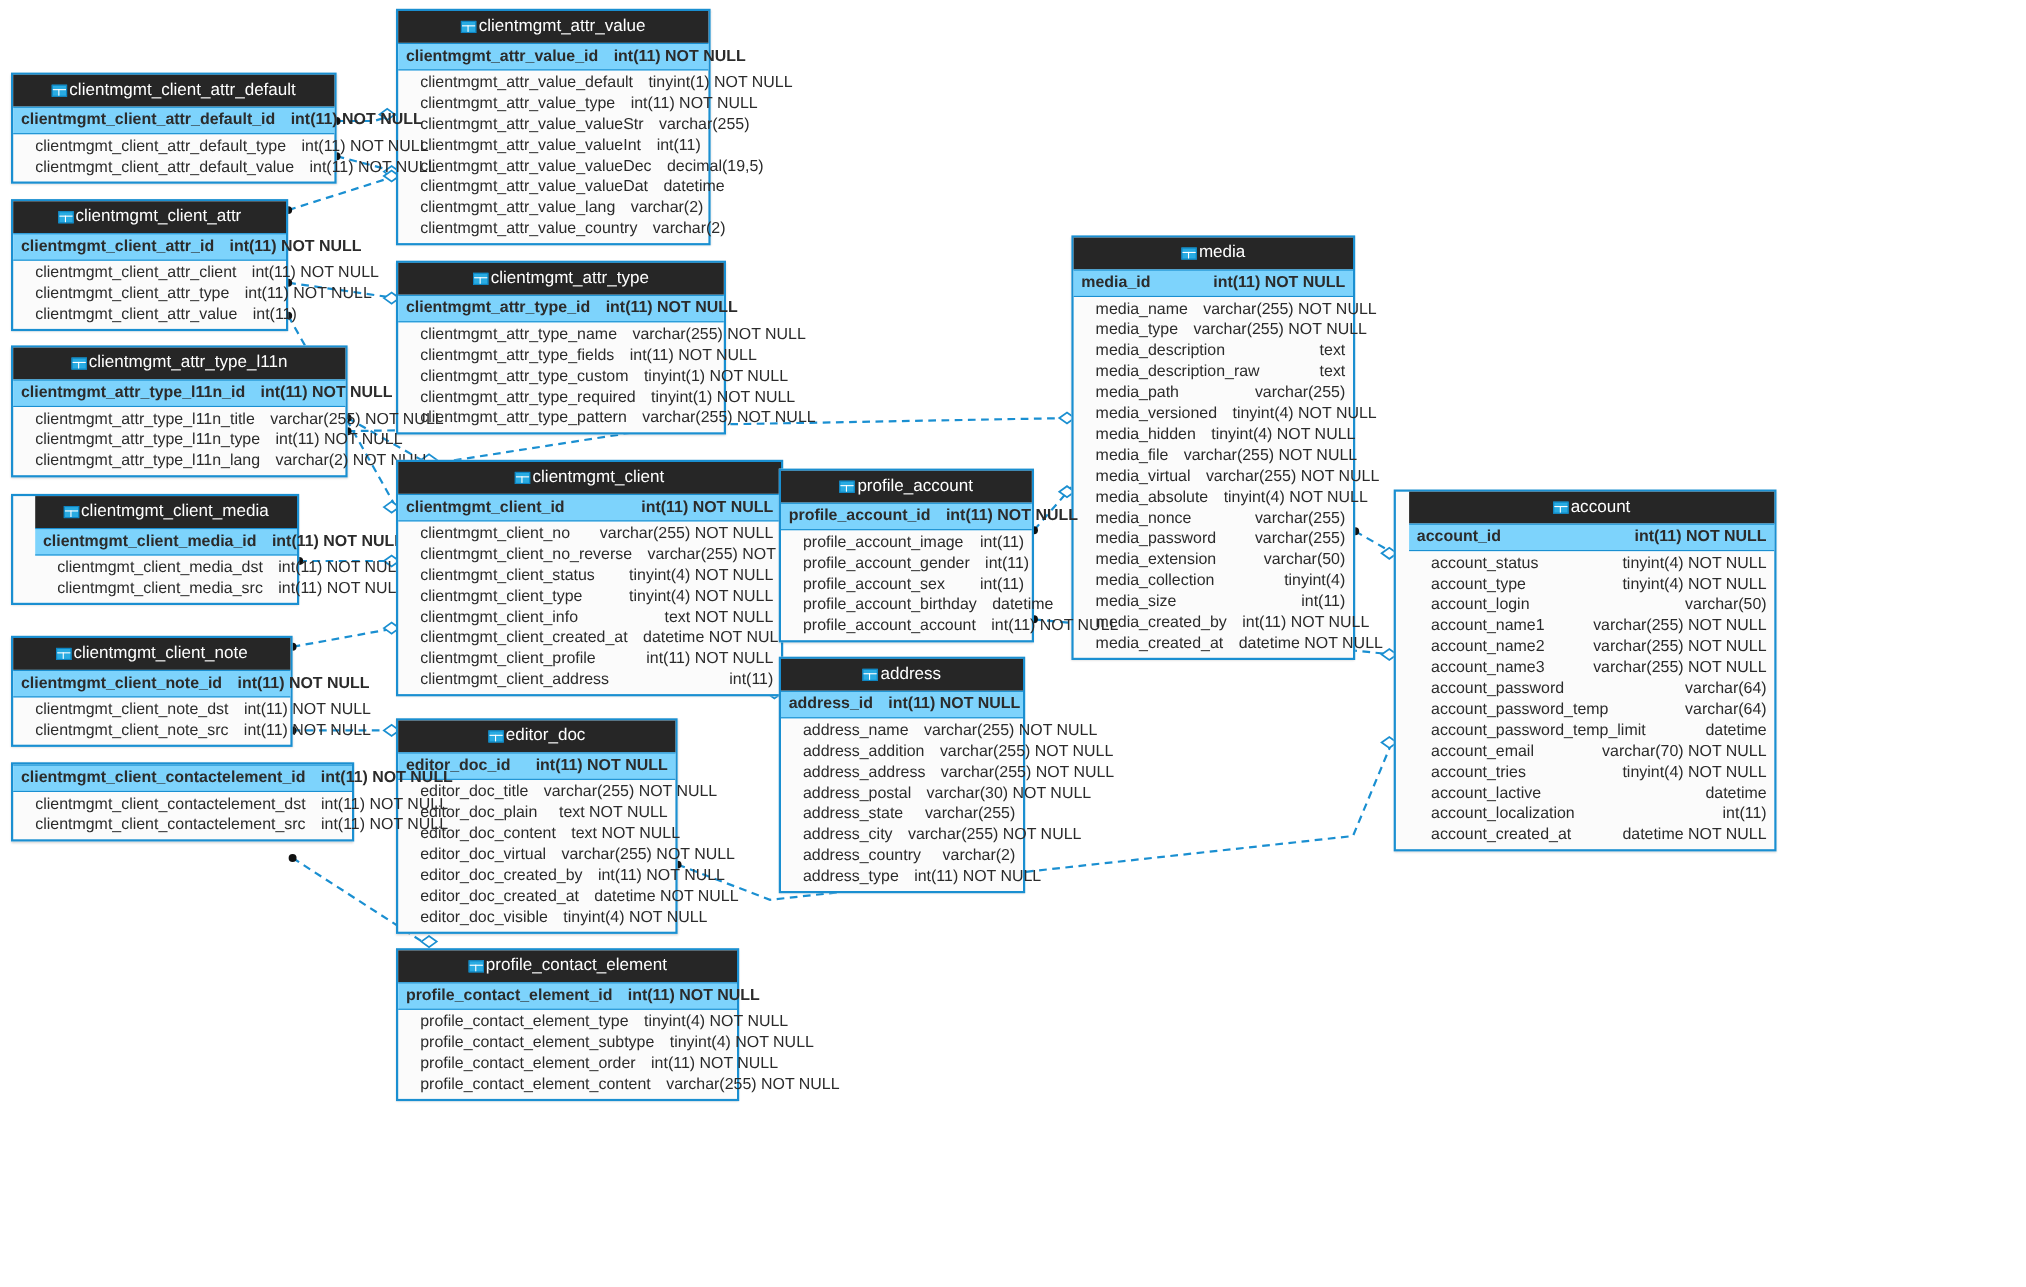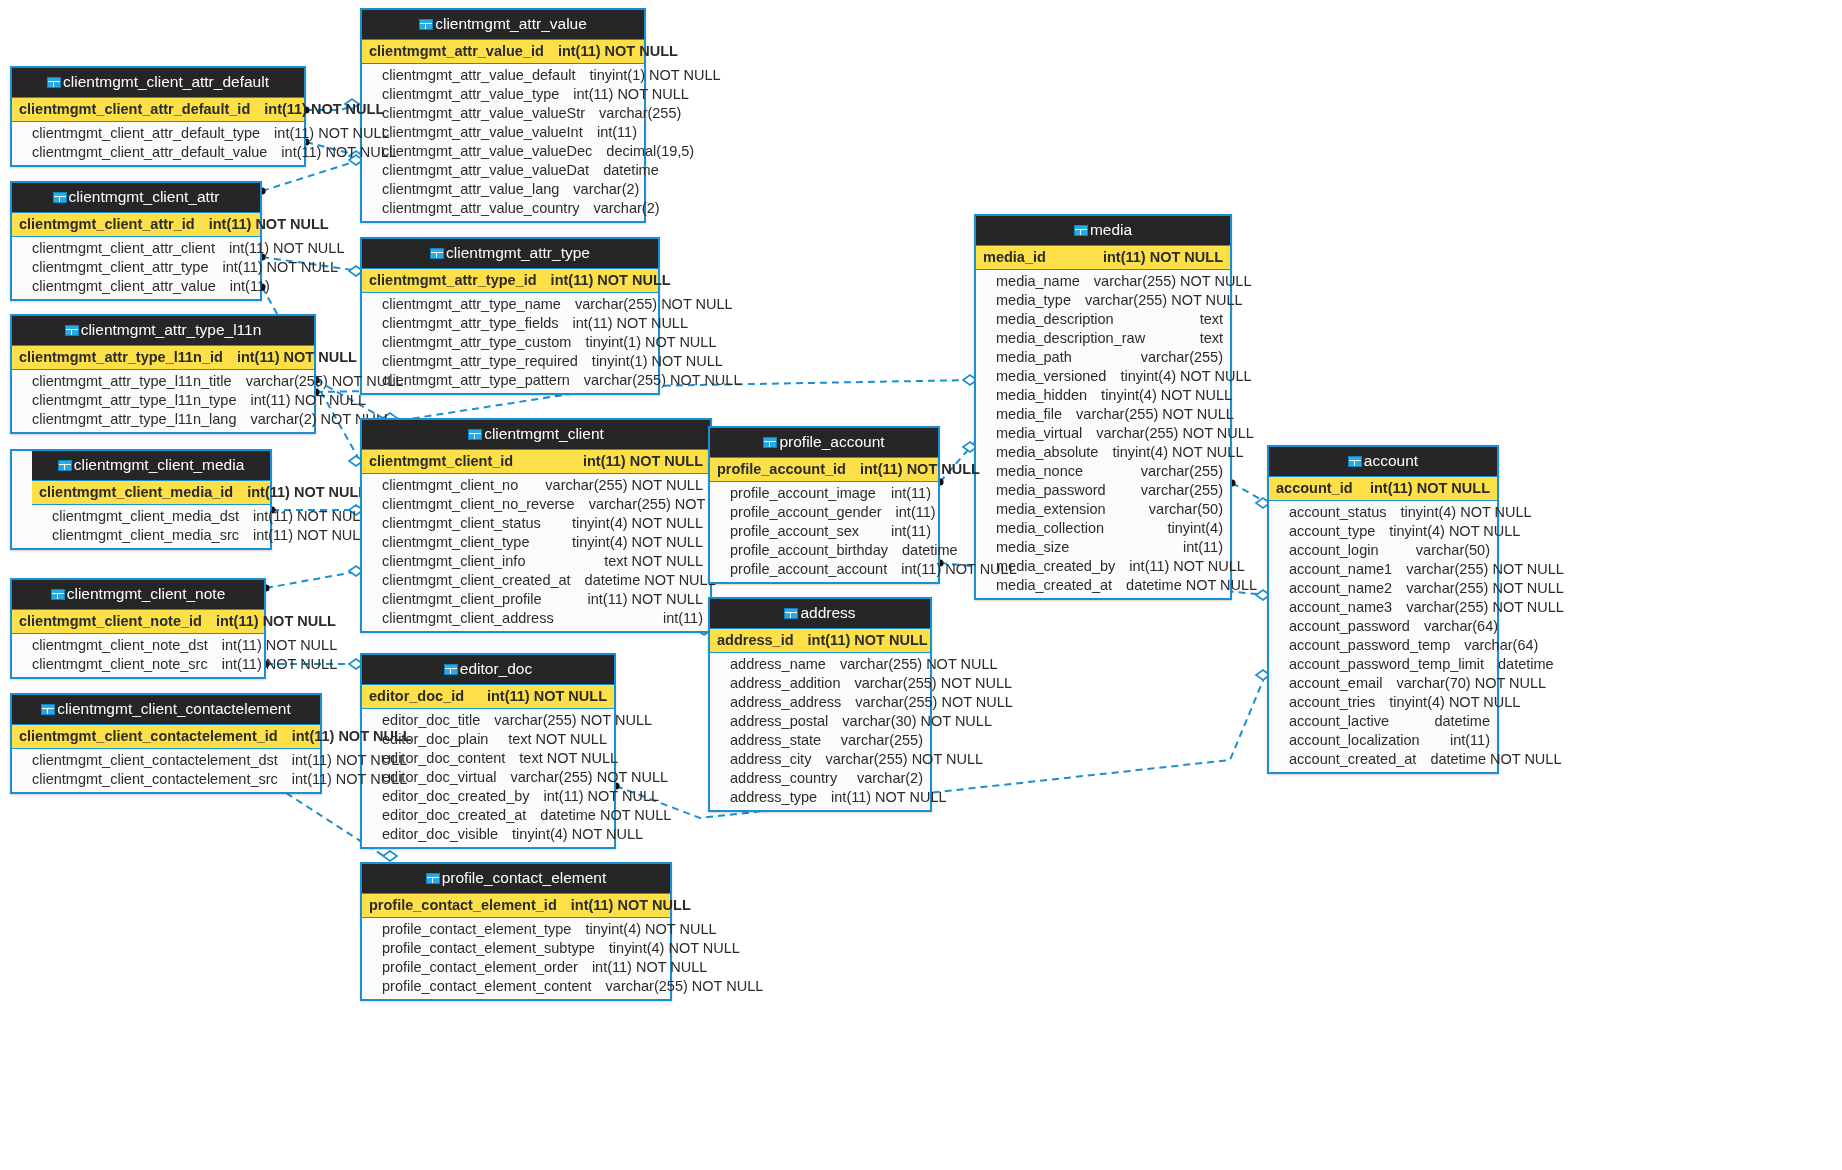--- a/index.html
+++ b/index.html
@@ -57,21 +57,21 @@
   .tbl-icon::after {
     content: "";
     position: absolute;
     top: 3px; bottom: 0; left: 5px;
     width: 1px;
     background: #ffffff;
   }
   .pk-row {
     border-top: 1px solid #1a8fd1;
     border-bottom: 1px solid #1a8fd1;
-    background: #fde047;
+    background: #7dd3fc;
   }
   .attr-rows { padding: 2px 0 3px 0; margin-left: 13px; }
   .attr {
     display: flex;
     align-items: baseline;
     justify-content: space-between;
     font-size: 14.5px;
     color: #2b2b2b;
     padding: 1px 7px 1px 7px;
     white-space: nowrap;
@@ -506,21 +506,21 @@
           <div class="attr">
             <span class="aname">profile_account_birthday</span>
             <span class="atype">datetime</span>
           </div>
           <div class="attr">
             <span class="aname">profile_account_account</span>
             <span class="atype">int(11) NOT NULL</span>
           </div>
         </div>
       </div>
-      <div class="entity" style="left: 1267px; top: 445px; width: 232px;">
+      <div class="entity" style="left: 1267px; top: 445px; width: 348px; padding-left: 12px;">
         <div class="entity-header">
           <span class="tbl-icon"></span>
           <span>account</span>
         </div>
         <div class="pk-row">
           <div class="attr">
             <span class="aname">account_id</span>
             <span class="atype">int(11) NOT NULL</span>
           </div>
         </div>
@@ -687,24 +687,20 @@
             <span class="aname">editor_doc_created_at</span>
             <span class="atype">datetime NOT NULL</span>
           </div>
           <div class="attr">
             <span class="aname">editor_doc_visible</span>
             <span class="atype">tinyint(4) NOT NULL</span>
           </div>
         </div>
       </div>
       <div class="entity" style="left: 10px; top: 693px; width: 312px;">
-        <div class="entity-header">
-          <span class="tbl-icon"></span>
-          <span>clientmgmt_client_contactelement</span>
-        </div>
         <div class="pk-row">
           <div class="attr">
             <span class="aname">clientmgmt_client_contactelement_id</span>
             <span class="atype">int(11) NOT NULL</span>
           </div>
         </div>
         <div class="attr-rows">
           <div class="attr">
             <span class="aname">clientmgmt_client_contactelement_dst</span>
             <span class="atype">int(11) NOT NULL</span>

